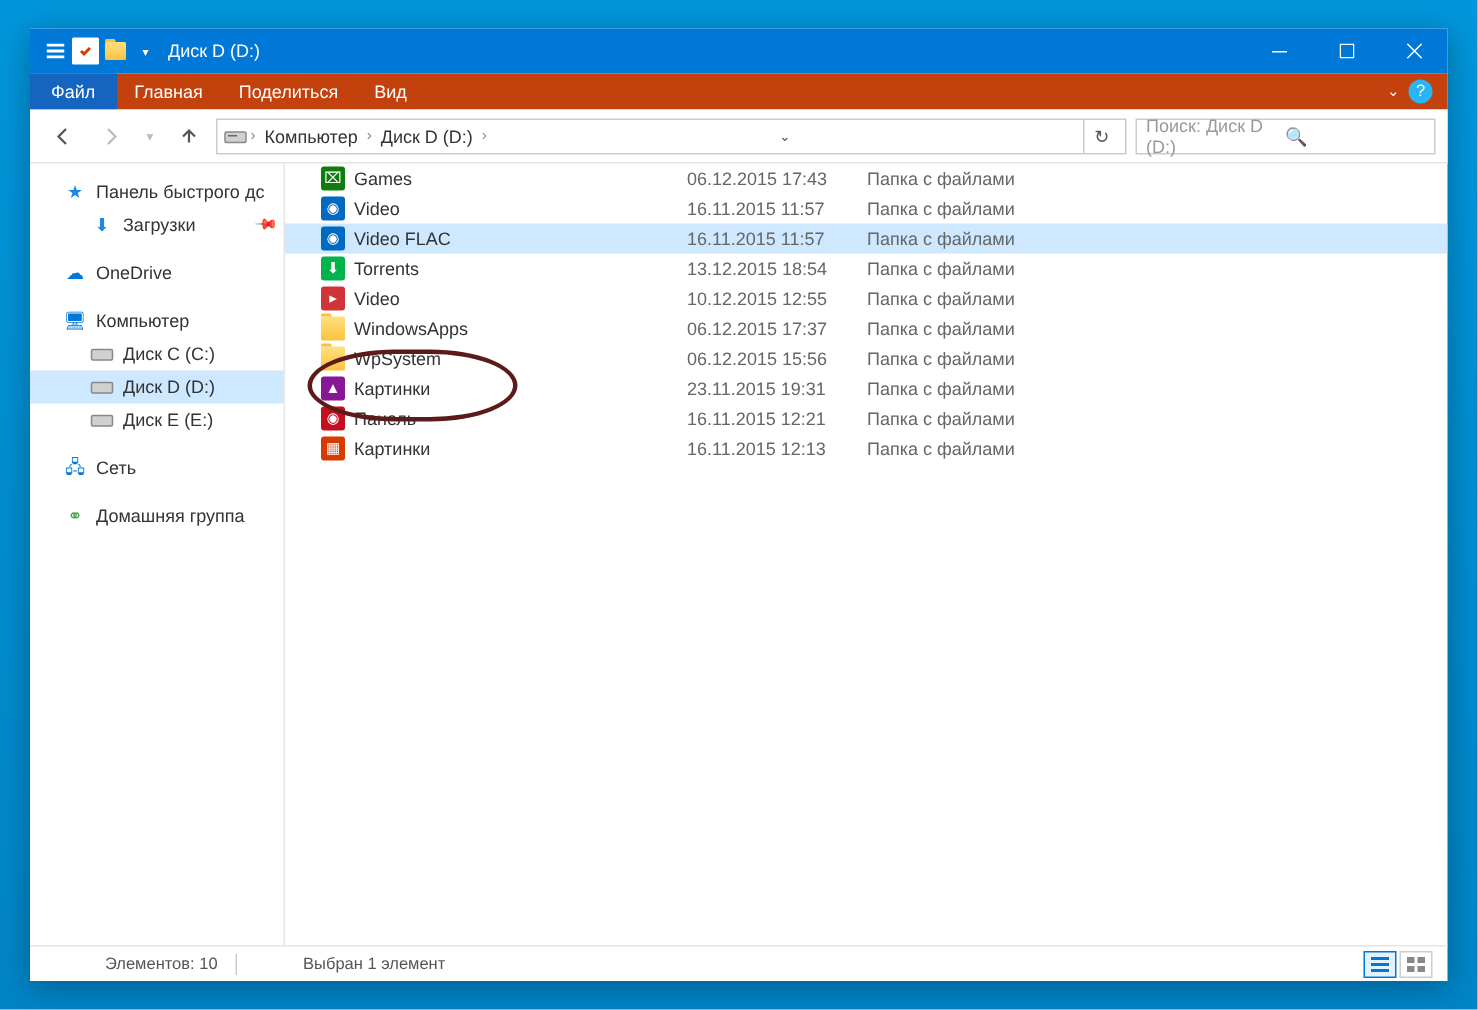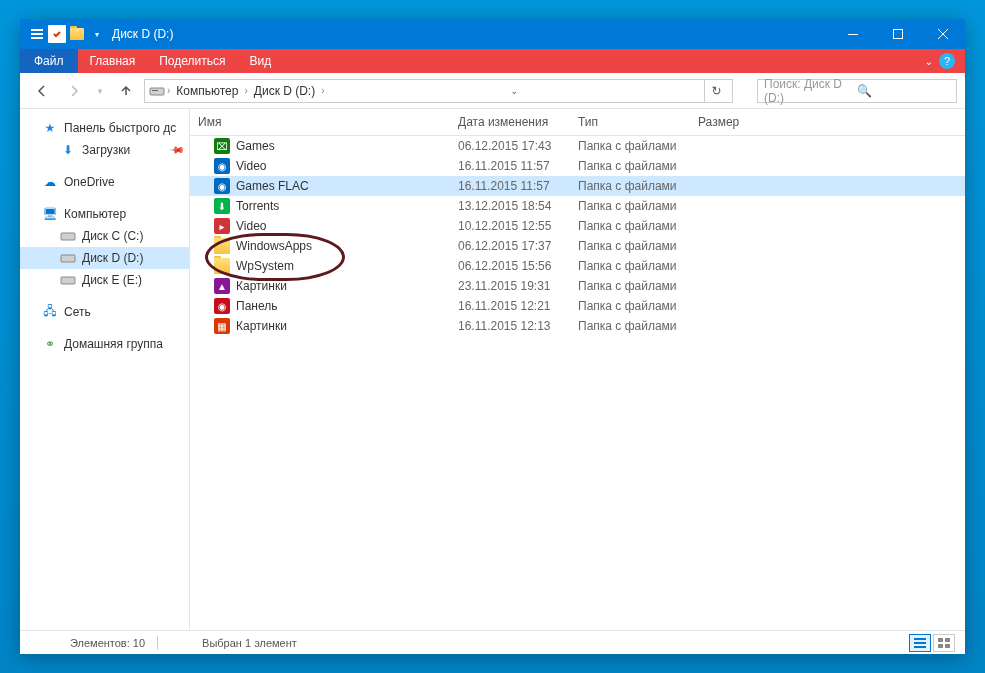--- a/index.html
+++ b/index.html
@@ -4,33 +4,33 @@
 <style>
 * { box-sizing: border-box; margin: 0; padding: 0; font-family: 'Segoe UI', Tahoma, sans-serif; }
 body { background: linear-gradient(180deg, #0096db 0%, #0085c7 100%); display: flex; align-items: center; justify-content: center; width: 985px; height: 673px; }
 .window { width: 945px; height: 635px; background: #fff; display: flex; flex-direction: column; box-shadow: 0 4px 20px rgba(0,0,0,0.3); }
 .titlebar { background: #0078d7; height: 30px; display: flex; align-items: center; color: #fff; font-size: 12px; }
 .titlebar .icons-left { display: flex; gap: 2px; padding-left: 8px; align-items: center; }
 .titlebar .icons-left > span { width: 18px; height: 18px; display:flex; align-items:center; justify-content:center; }
 .titlebar .title { padding-left: 6px; }
 .titlebar .winbtns { margin-left: auto; display: flex; }
 .winbtn { width: 45px; height: 30px; display:flex; align-items:center; justify-content:center; color:#fff; }
-.menubar { background: #ef4444; height: 24px; display:flex; align-items:center; font-size: 12px; color:#fff; }
+.menubar { background: #c2410c; height: 24px; display:flex; align-items:center; font-size: 12px; color:#fff; }
 .menubar .file { background:#1565c0; padding: 4px 14px; height: 100%; display:flex; align-items:center; }
 .menubar .tab { padding: 4px 12px; }
 .menubar .spacer { margin-left:auto; display:flex; align-items:center; gap: 6px; padding-right: 10px; }
 .help-circ { width: 16px; height:16px; border-radius:50%; background:#29b6f6; display:flex; align-items:center; justify-content:center; font-size:11px; }
 .navbar { height: 36px; background:#fff; border-bottom: 1px solid #e5e5e5; display:flex; align-items:center; padding: 0 8px; gap: 4px; }
 .navbtn { width:28px; height:28px; display:flex; align-items:center; justify-content:center; color:#555; }
 .navbtn.dis { color:#bbb; }
 .pathbox { flex:1; border: 1px solid #ccc; height: 24px; display:flex; align-items:center; font-size:12px; color:#333; padding: 0 4px; gap: 2px; }
 .pathbox .crumb { padding: 0 4px; }
 .pathbox .sep { color:#888; font-size:10px; }
 .refresh { width: 24px; border-left: 1px solid #ccc; height: 100%; display:flex; align-items:center; justify-content:center; color:#555; margin-left:auto; }
-.searchbox { width: 200px; border:1px solid #ccc; height:24px; display:flex; align-items:center; color:#999; padding: 0 6px; font-size:12px; margin-left:20px; }
+.searchbox { width: 200px; border:1px solid #ccc; height:24px; display:flex; align-items:center; color:#999; padding: 0 6px; font-size:12px; margin-left:2px; }
 .searchbox span { flex: 1; }
 .body { flex:1; display:flex; overflow:hidden; }
 .nav { width: 170px; border-right: 1px solid #e5e5e5; padding: 8px 0; font-size:12px; color:#333; }
 .nav-item { display:flex; align-items:center; gap:6px; padding: 3px 6px 3px 22px; height: 22px; white-space:nowrap; }
 .nav-item.l2 { padding-left: 40px; }
 .nav-item.sel { background:#cde8ff; }
 .nav-sep { height: 10px; }
 .pin { margin-left:auto; color:#888; font-size:10px; transform: rotate(45deg); }
 .ic { width:16px; height:16px; display:flex; align-items:center; justify-content:center; font-size:12px; flex-shrink:0; }
 .content { flex:1; display:flex; flex-direction:column; font-size:12px; position: relative; }
@@ -198,26 +198,20 @@
         <span>Сеть</span>
       </div>
       <div class="nav-sep"></div>
       <div class="nav-item">
         <span class="ic" style="color:#43a047">⚭</span>
         <span>Домашняя группа</span>
       </div>
     </div>
 
     <div class="content">
-      <div class="hdr">
-        <div class="col-name">Имя</div>
-        <div class="col-date">Дата изменения</div>
-        <div class="col-type">Тип</div>
-        <div class="col-size">Размер</div>
-      </div>
       <div id="rows">
           <div class="row">
             <div class="col-name">
               <span class="app-icon" style="background: rgb(16, 124, 16);">⌧</span>
               <span>Games</span>
             </div>
             <div class="col-date">06.12.2015 17:43</div>
             <div class="col-type">Папка с файлами</div>
             <div class="col-size"></div>
           </div>
@@ -226,21 +220,21 @@
               <span class="app-icon" style="background: rgb(0, 106, 193);">◉</span>
               <span>Video</span>
             </div>
             <div class="col-date">16.11.2015 11:57</div>
             <div class="col-type">Папка с файлами</div>
             <div class="col-size"></div>
           </div>
           <div class="row sel">
             <div class="col-name">
               <span class="app-icon" style="background: rgb(0, 106, 193);">◉</span>
-              <span>Games FLAC</span>
+              <span>Video FLAC</span>
             </div>
             <div class="col-date">16.11.2015 11:57</div>
             <div class="col-type">Папка с файлами</div>
             <div class="col-size"></div>
           </div>
           <div class="row">
             <div class="col-name">
               <span class="app-icon" style="background: rgb(0, 179, 74);">⬇</span>
               <span>Torrents</span>
             </div>

